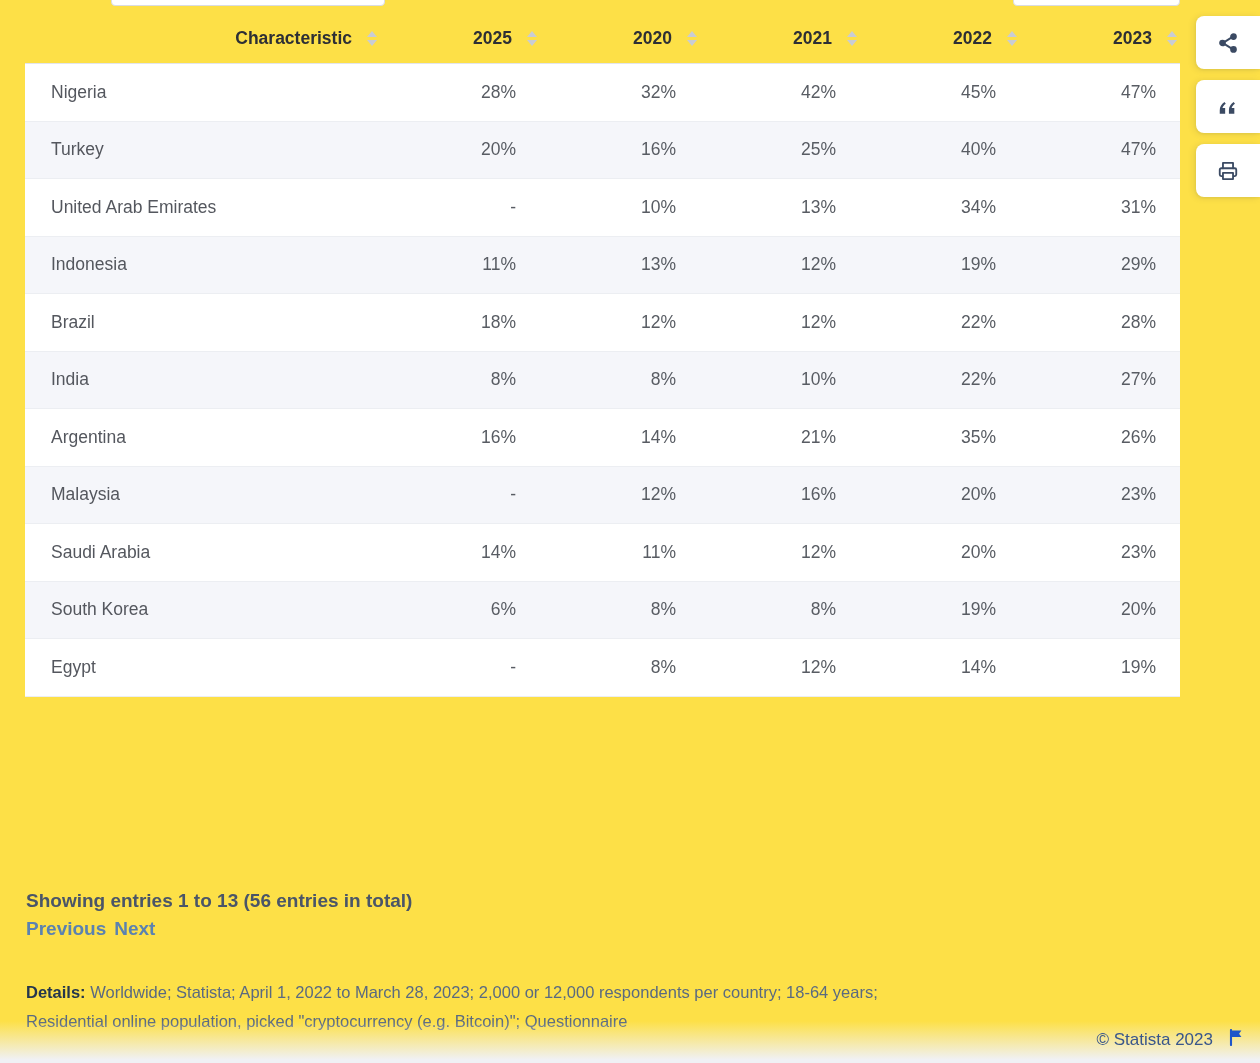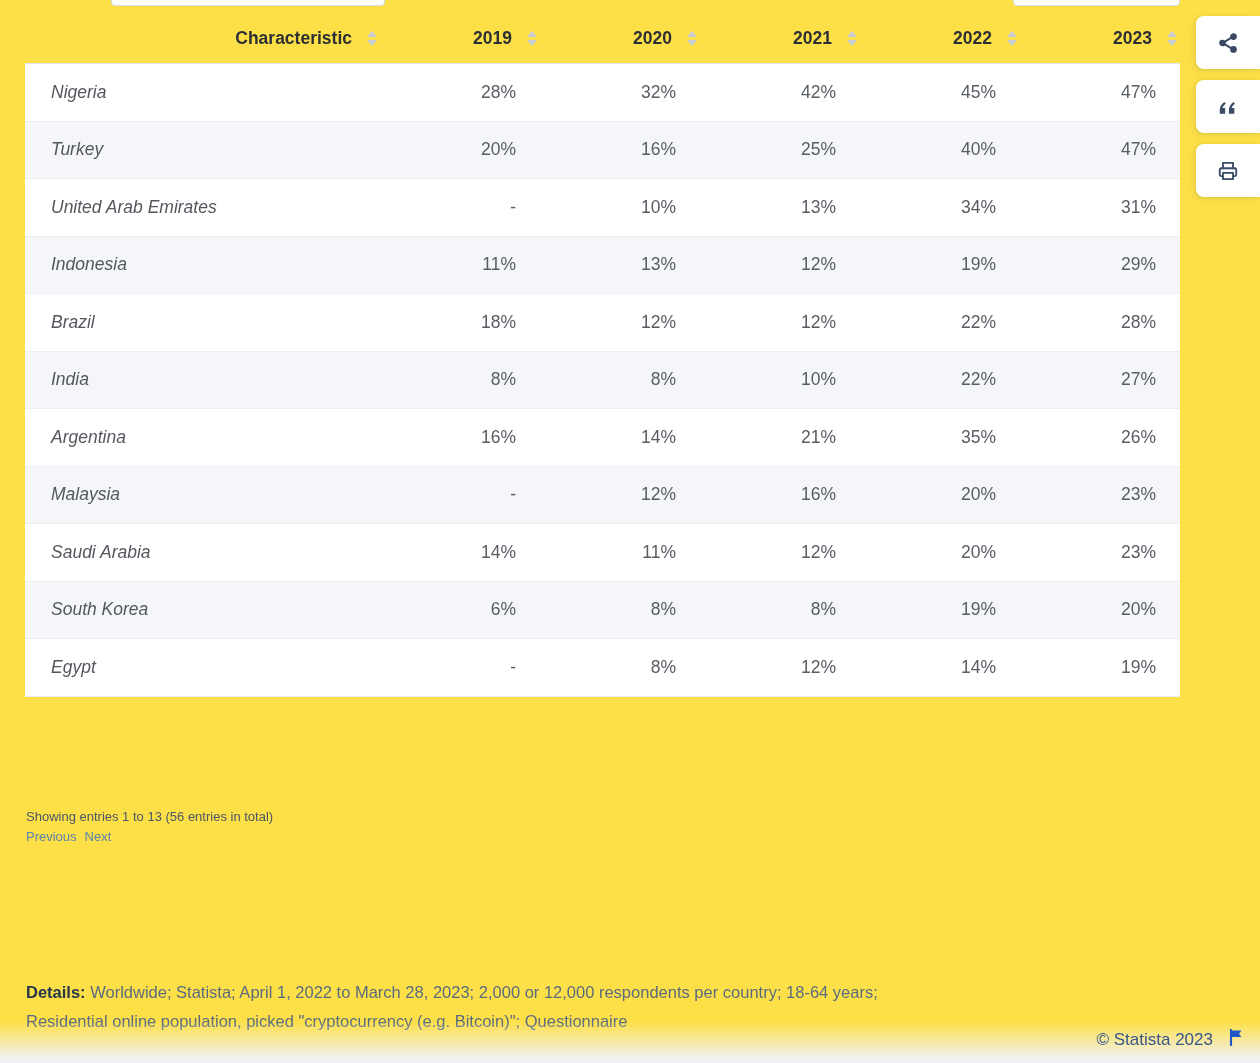--- a/index.html
+++ b/index.html
@@ -91,31 +91,32 @@
     font-size: 17.5px;
     color: #585c63;
     height: 57.5px;
     padding: 0;
     border-bottom: 1px solid #eceef2;
     font-weight: 400;
   }
   tbody tr:nth-child(even) { background: #f5f6fa; }
   tbody tr:nth-child(odd)  { background: #ffffff; }
 
-  td.name  { text-align: left;  padding-left: 26px; color: #54575e; font-style: italic; }
+  td.name  { text-align: left;  padding-left: 26px; color: #54575e; }
   td.val   { text-align: right; padding-right: 24px; }
 
   
   .meta {
     position: absolute;
     left: 26px;
-    top: 808px;
-    font-size: 13px;
+    top: 888px;
+    font-size: 19px;
     color: #4a5568;
     line-height: 1.38;
+    font-weight: bold;
   }
   .meta .pager { margin-top: 2px; }
   .meta .pager a {
     color: #5b82b0;
     text-decoration: none;
     cursor: pointer;
   }
   .meta .pager a + a { margin-left: 8px; }
 
   .details {
@@ -200,21 +201,21 @@
             <div class="th-inner">
               <span class="th-label">Characteristic</span>
               <span class="sort-icon">
                 <i class="up"></i>
                   <i class="down"></i>
               </span>
             </div>
           </th>
           <th>
             <div class="th-inner">
-              <span class="th-label">2019</span>
+              <span class="th-label">2025</span>
               <span class="sort-icon">
                 <i class="up"></i>
                   <i class="down"></i>
               </span>
             </div>
           </th>
           <th>
             <div class="th-inner">
               <span class="th-label">2020</span>
               <span class="sort-icon">

